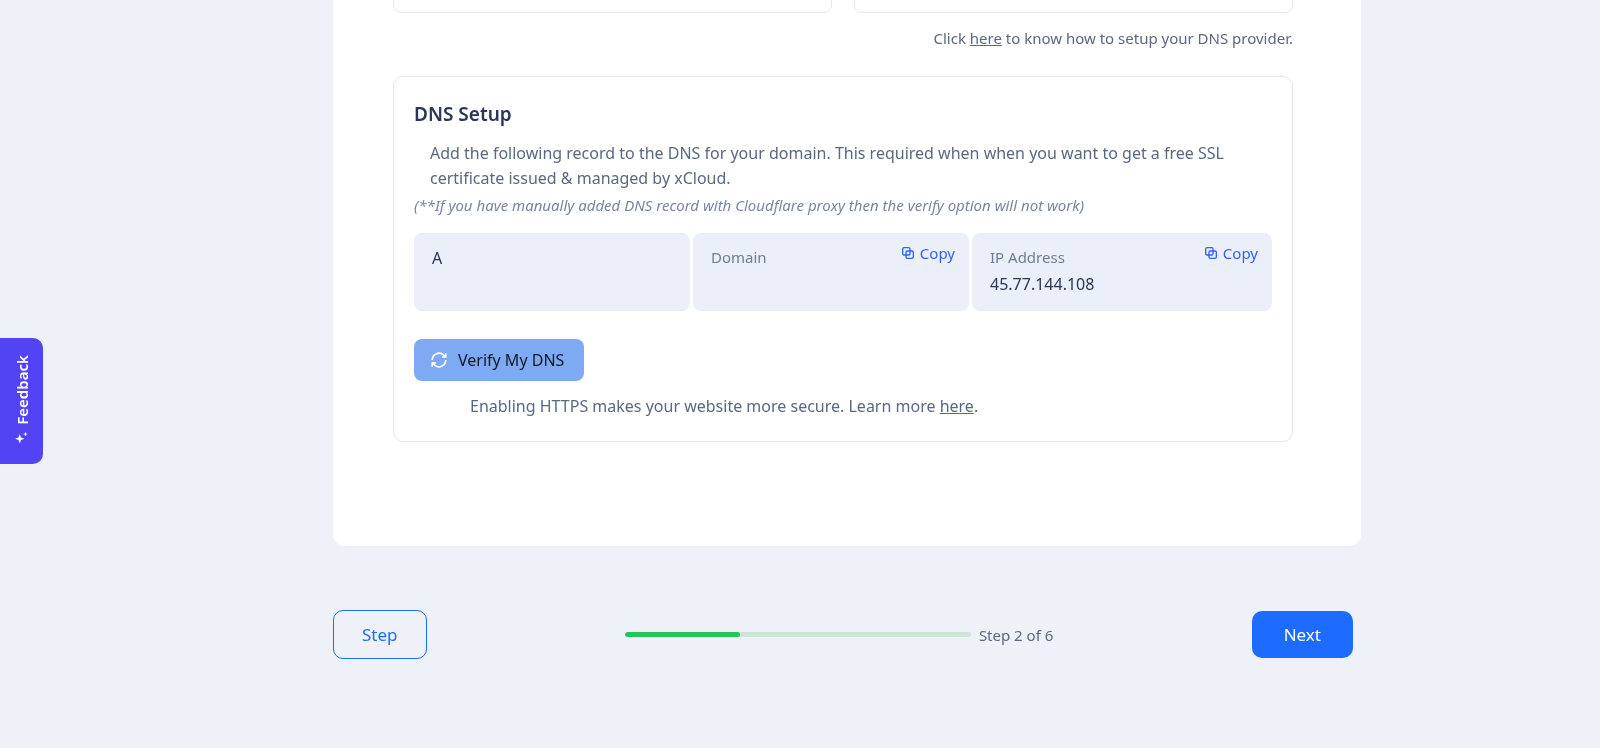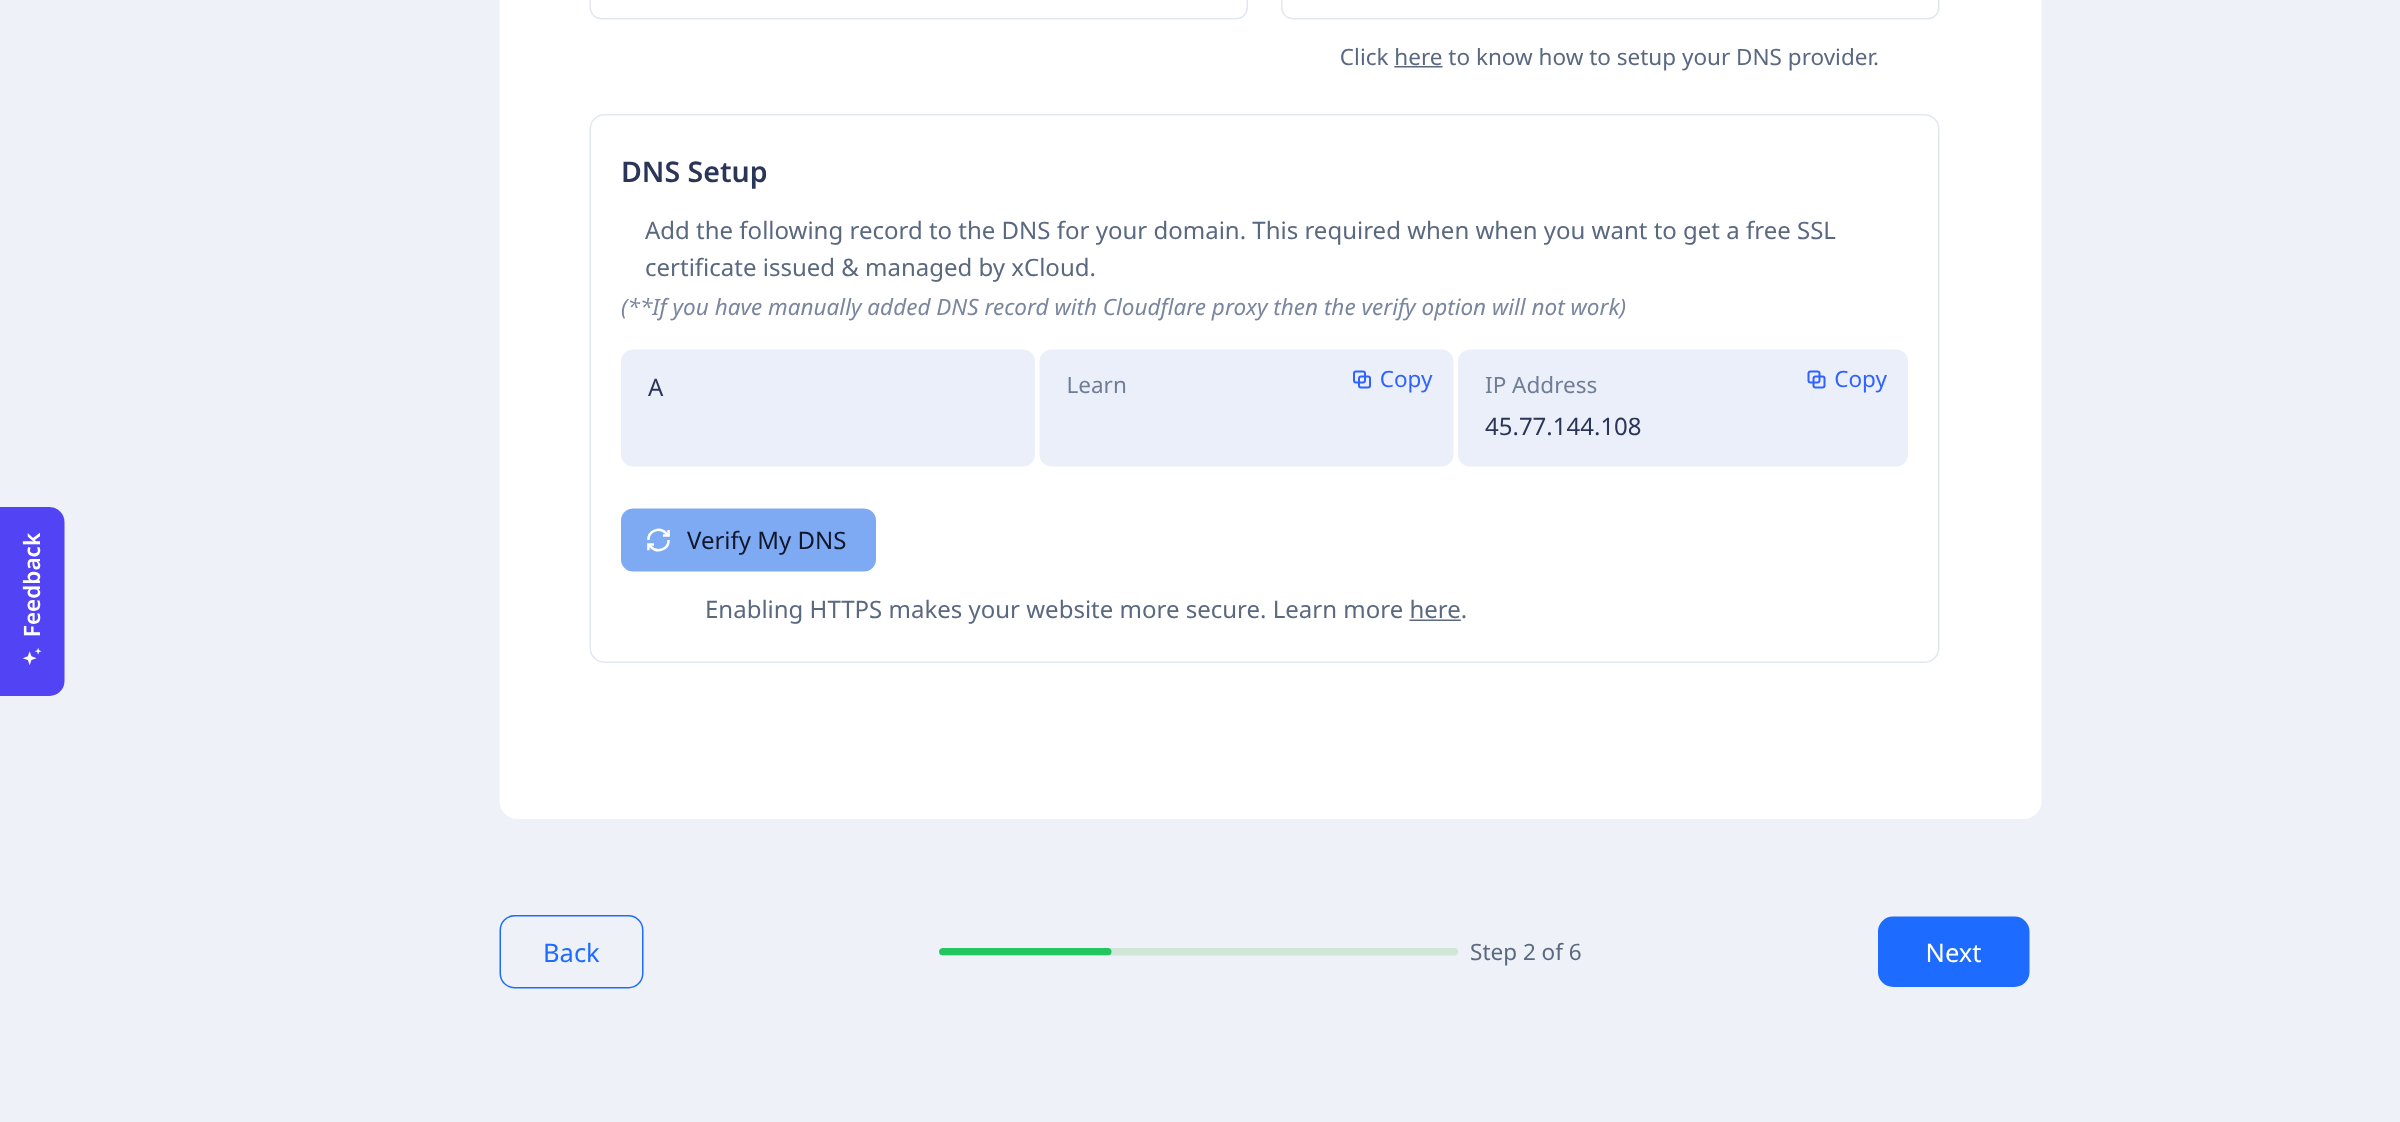--- a/index.html
+++ b/index.html
@@ -49,21 +49,21 @@
     background:#fff;
   }
 
   
   .helper-line{
     position:absolute;
     left:853px; top:28px;
     width:440px;
     font-size:15px;
     color:var(--text-mid);
-    text-align:center;
+    text-align:right;
   }
   .helper-line a{color:var(--text-mid);text-decoration:underline;}
 
   
   .dns-panel{
     position:absolute;
     left:393px; top:76px;
     width:900px;
     border:1px solid var(--border);
     border-radius:10px;
@@ -203,21 +203,21 @@
       </div>
 
       <div class="dns-card">
         <div class="copy-btn">
           <svg viewBox="0 0 24 24">
               <rect x="9" y="9" width="11" height="11" rx="2"></rect>
               <rect x="4" y="4" width="11" height="11" rx="2"></rect>
             </svg>
           <span>Copy</span>
         </div>
-        <div class="label">Learn</div>
+        <div class="label">Domain</div>
         <div class="value"></div>
       </div>
 
       <div class="dns-card" style="flex:1.1;">
         <div class="copy-btn">
           <svg viewBox="0 0 24 24">
               <rect x="9" y="9" width="11" height="11" rx="2"></rect>
               <rect x="4" y="4" width="11" height="11" rx="2"></rect>
             </svg>
           <span>Copy</span>
@@ -237,21 +237,21 @@
       <span>Verify My DNS</span>
     </button>
 
     <div class="https-sub">
       <span>Enabling HTTPS makes your website more secure. Learn more </span>
       <a href="#">here</a><span>.</span>
     </div>
   </div>
 
   <div class="footer">
-    <button class="back-btn">Back</button>
+    <button class="back-btn">Step</button>
     <div class="progress-wrap">
       <div class="progress-track">
         <div class="progress-fill" id="progress-fill" style="width: 33.3333%;"></div>
       </div>
       <div class="progress-text">Step 2 of 6</div>
     </div>
     <button class="next-btn">Next</button>
   </div>
 
   <div class="feedback-tab">

